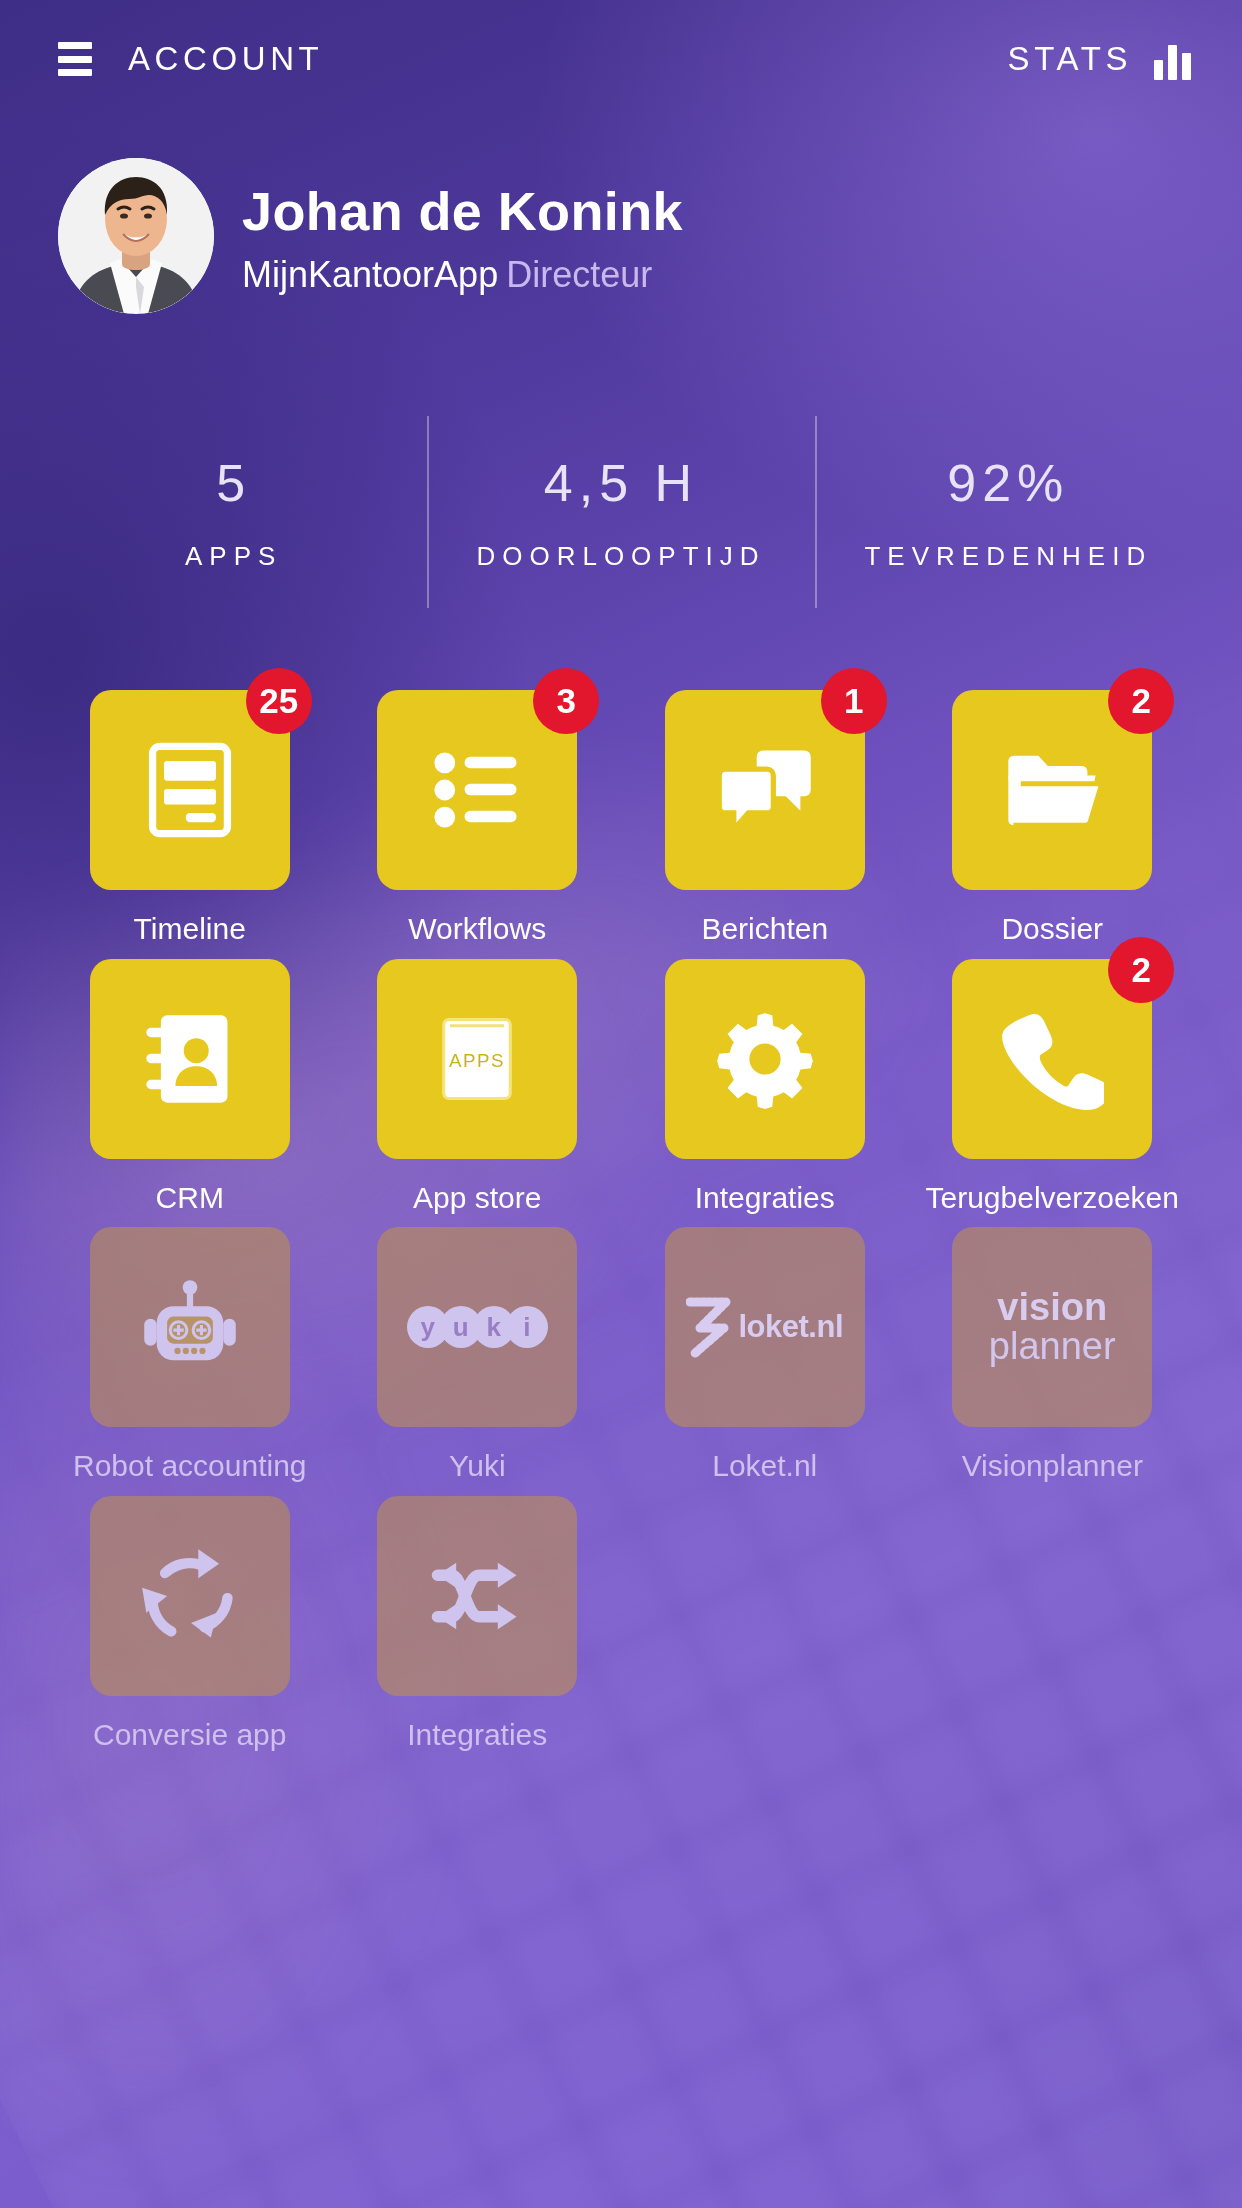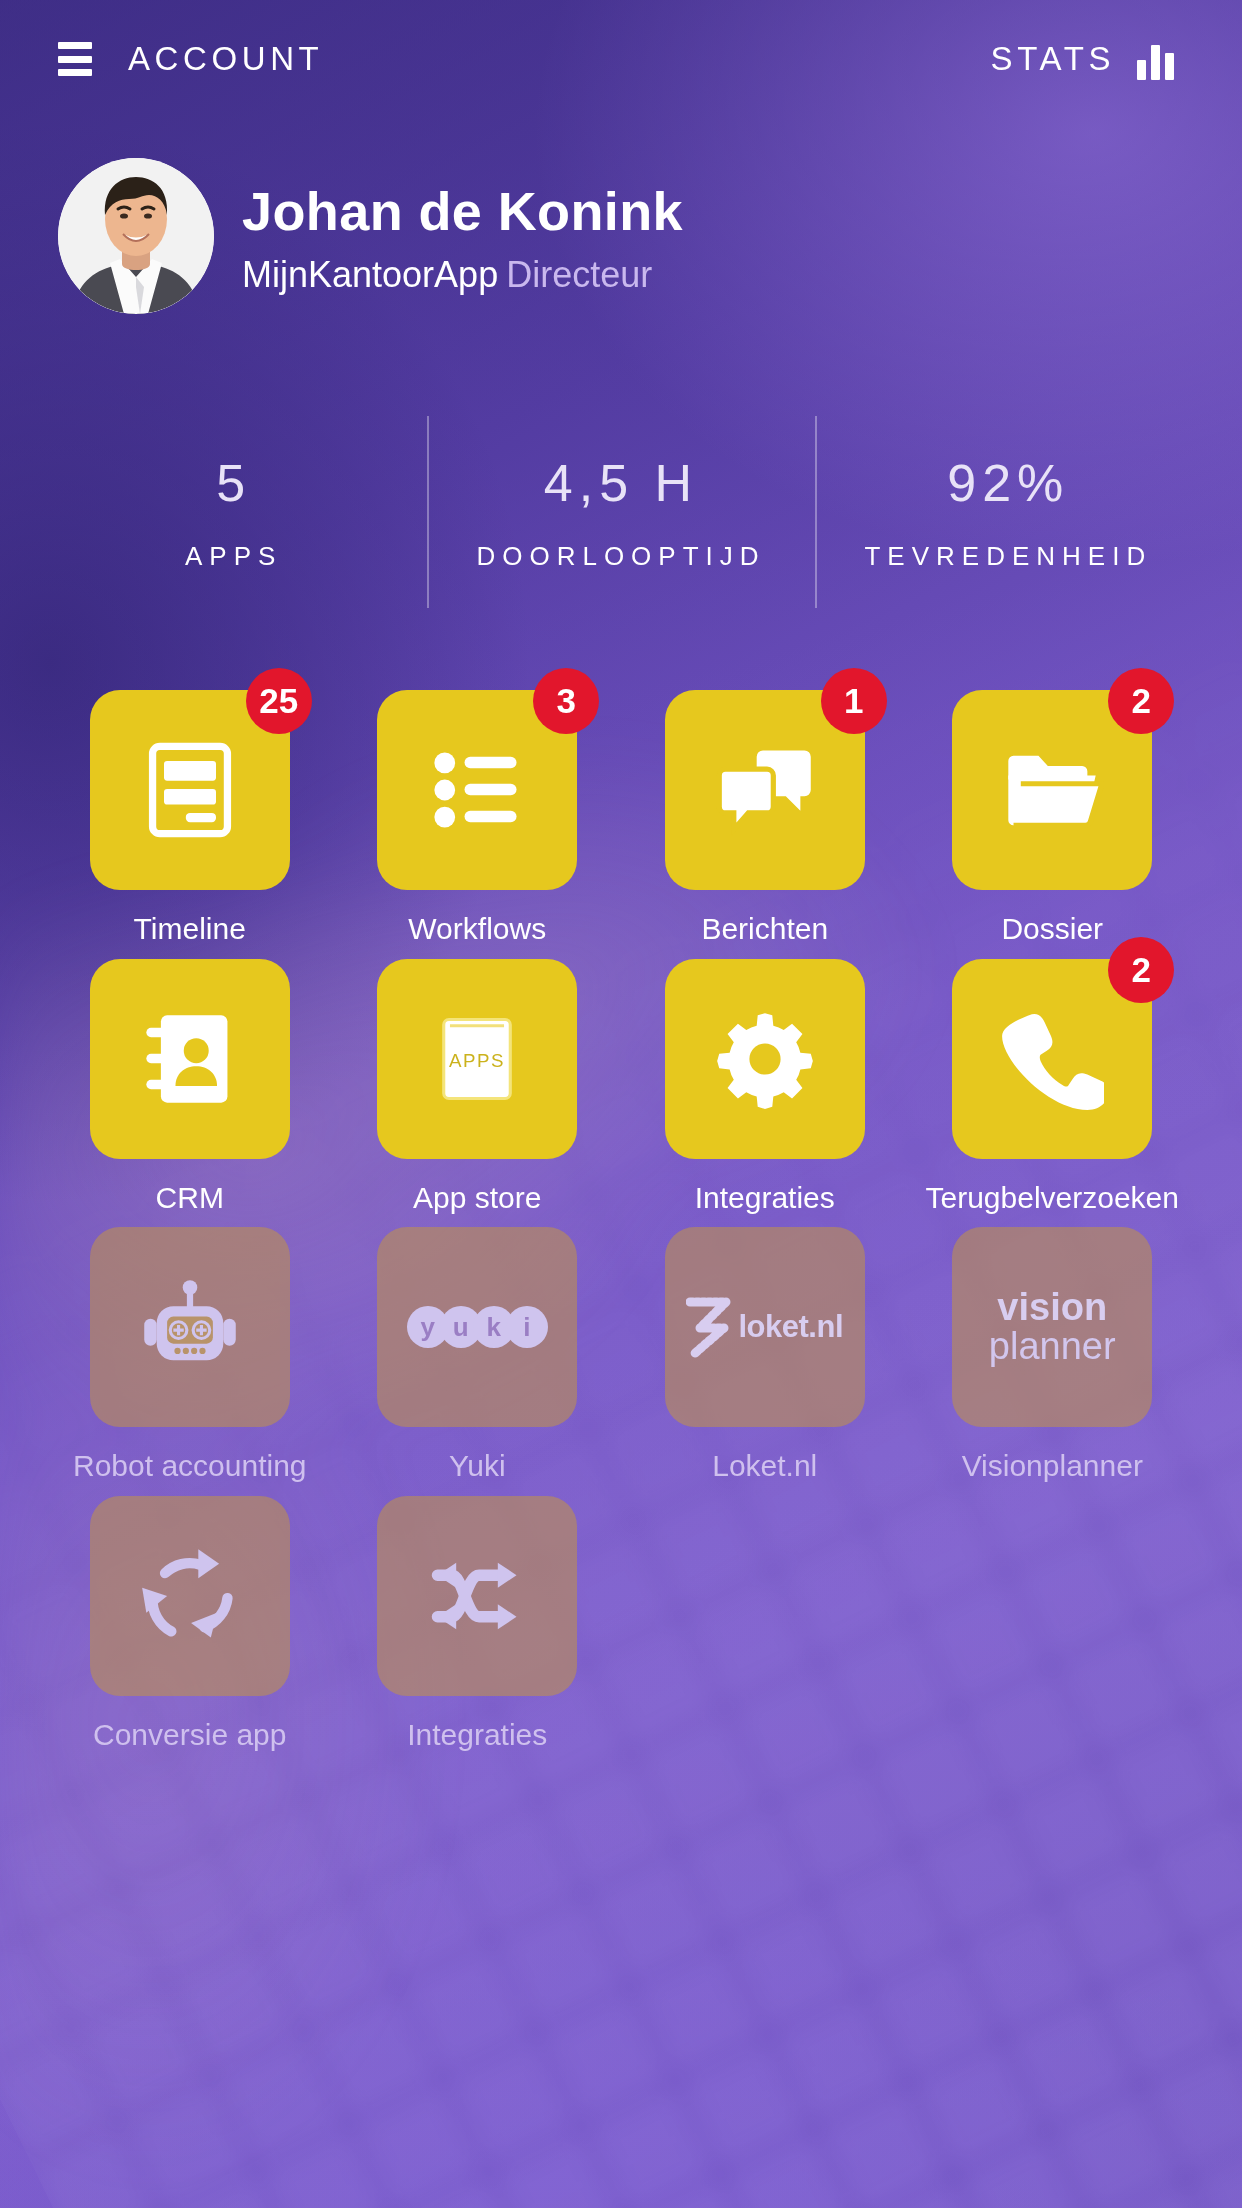--- a/index.html
+++ b/index.html
@@ -44,21 +44,21 @@
   #bg .veil {
     position:absolute; inset:0;
     background:linear-gradient(160deg, rgba(58,42,128,.52) 0%, rgba(92,66,176,.16) 40%, rgba(128,96,212,.12) 70%, rgba(118,88,202,.30) 100%);
   }
 
   
   #app { position:relative; z-index:2; width:1242px; height:2208px; }
 
   
   .topbar {
-    position:absolute; top:0; left:0; right:17px; height:118px;
+    position:absolute; top:0; left:0; right:0; height:118px;
     display:flex; align-items:center; justify-content:space-between;
     padding:0 46px 0 58px;
     text-align:right;
   }
   .tb-left { display:flex; align-items:center; gap:36px; }
   .hamburger { width:34px; height:34px; display:flex; flex-direction:column; justify-content:space-between; }
   .hamburger i { display:block; height:7px; background:#fff; border-radius:1px; }
   .tb-title { color:#fff; font-size:33px; letter-spacing:4.6px; font-weight:400; }
   .tb-right { display:flex; align-items:center; gap:22px; }
   .tb-stats-label { color:#fff; font-size:33px; letter-spacing:4.6px; }
@@ -92,21 +92,21 @@
   .stat-val { color:#e8e2f7; font-size:52px; font-weight:300; letter-spacing:6px; }
   .stat-lbl { margin-top:28px; color:#ffffff; font-size:26px; letter-spacing:7px; font-weight:400; }
 
   
   .grid { position:absolute; top:690px; left:0; right:0; padding:0 46px; }
   .row { display:flex; margin-bottom:12px; }
   .cell { width:calc(100% / 4); display:flex; flex-direction:column; align-items:center; }
   .cell.empty { visibility:hidden; }
 
   .tile {
-    position:relative; width:200px; height:200px; border-radius:30px;
+    position:relative; width:200px; height:200px; border-radius:21px;
     background:#e6c81e;
     display:flex; align-items:center; justify-content:center;
   }
   .tile.dim { background:rgba(188,142,84,.62); }
 
   .badge {
     position:absolute; top:-22px; right:-22px;
     min-width:66px; height:66px; padding:0 10px;
     border-radius:33px; background:#e2162c; color:#fff;
     display:flex; align-items:center; justify-content:center;

